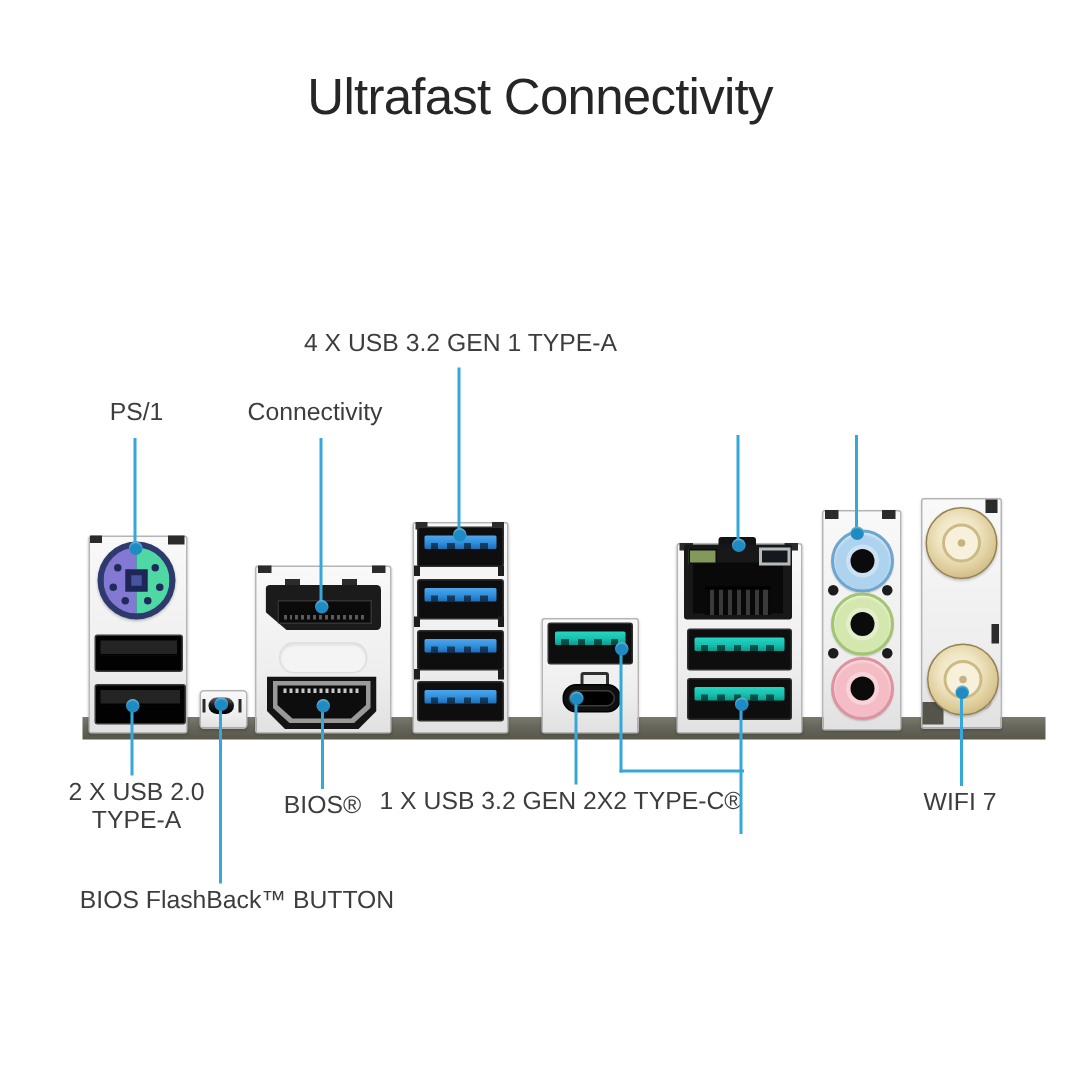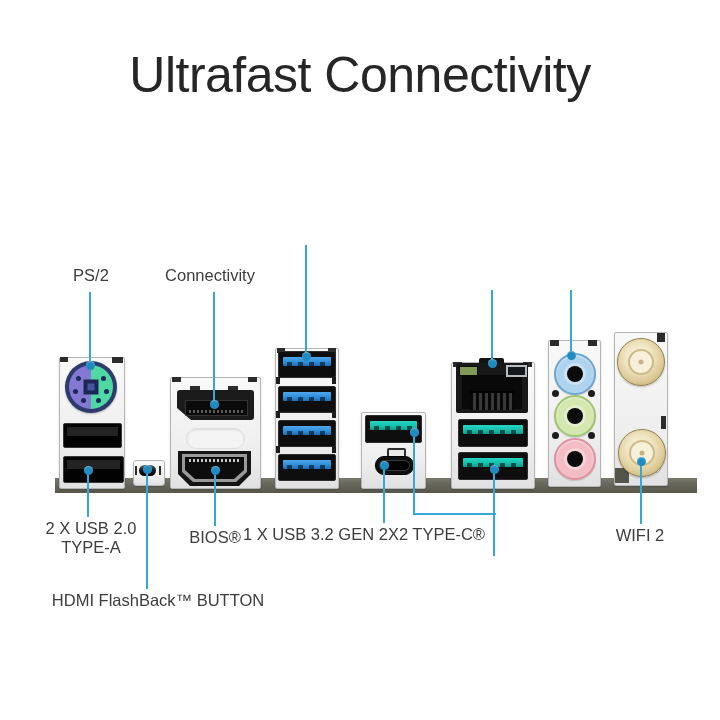--- a/index.html
+++ b/index.html
@@ -2,21 +2,21 @@
 <html><head>
 <meta charset="utf-8">
 <style>
   html,body { margin:0; padding:0; background:#ffffff; }
   #scene {
     position:relative; width:720px; height:720px; background:#ffffff;
     font-family:"Liberation Sans", sans-serif; overflow:hidden;
   }
   .title {
     position:absolute; left:0; right:0; top:46px; text-align:center;
-    font-size:50px; color:#262626; letter-spacing:-0.5px;
+    font-size:34px; color:#262626; letter-spacing:-0.5px;
   }
   .lbl {
     position:absolute; font-size:16.5px; color:#3d3d3d; white-space:nowrap;
     transform:translateX(-50%); z-index:4;
   }
   
   .leader  { position:absolute; width:2px;  background:#35a7d9; z-index:5; }
   .leader-h{ position:absolute; height:2px; background:#35a7d9; z-index:5; }
   .dot { position:absolute; width:9px; height:9px; border-radius:50%;
          background:#1e8bc3; box-shadow:inset 0 1px 1px rgba(255,255,255,.35); z-index:6; }
@@ -269,29 +269,30 @@
 
   <div class="sma" style="left:617px; top:338px;">
     <div class="inner"></div>
       <div class="pin"></div>
   </div>
   <div class="sma" style="left:618px; top:429px;">
     <div class="inner"></div>
       <div class="pin"></div>
   </div>
 
-  <div class="lbl" style="left:91px;  top:266px;">PS/2</div>
+  <div class="lbl" style="left:91px;  top:266px;">PS/1</div>
   <div class="lbl" style="left:210px; top:266px;">Connectivity</div>
+  <div class="lbl" style="left:307px; top:220px;">4 X USB 3.2 GEN 1 TYPE-A</div>
 
   <div class="lbl" style="left:91px;  top:519px;">2 X USB 2.0</div>
   <div class="lbl" style="left:91px;  top:538px;">TYPE-A</div>
   <div class="lbl" style="left:215px; top:528px;">BIOS®</div>
-  <div class="lbl" style="left:364px; top:525px;">1 X USB 3.2 GEN 2X2 TYPE-C®</div>
-  <div class="lbl" style="left:640px; top:526px;">WIFI 2</div>
-  <div class="lbl" style="left:158px; top:591px;">HDMI FlashBack™ BUTTON</div>
+  <div class="lbl" style="left:374px; top:525px;">1 X USB 3.2 GEN 2X2 TYPE-C®</div>
+  <div class="lbl" style="left:640px; top:526px;">WIFI 7</div>
+  <div class="lbl" style="left:158px; top:591px;">BIOS FlashBack™ BUTTON</div>
 
   <div class="leader" style="left:89px;  top:292px; height:72px;"></div>
   <div class="dot" style="left:86px;  top:361px;"></div>
   <div class="leader" style="left:213px; top:292px; height:111px;"></div>
   <div class="dot" style="left:210px; top:400px;"></div>
   <div class="leader" style="left:305px; top:245px; height:110px;"></div>
   <div class="dot" style="left:302px; top:352px;"></div>
   <div class="leader" style="left:491px; top:290px; height:73px;"></div>
   <div class="dot" style="left:488px; top:359px;"></div>
   <div class="leader" style="left:570px; top:290px; height:64px;"></div>

